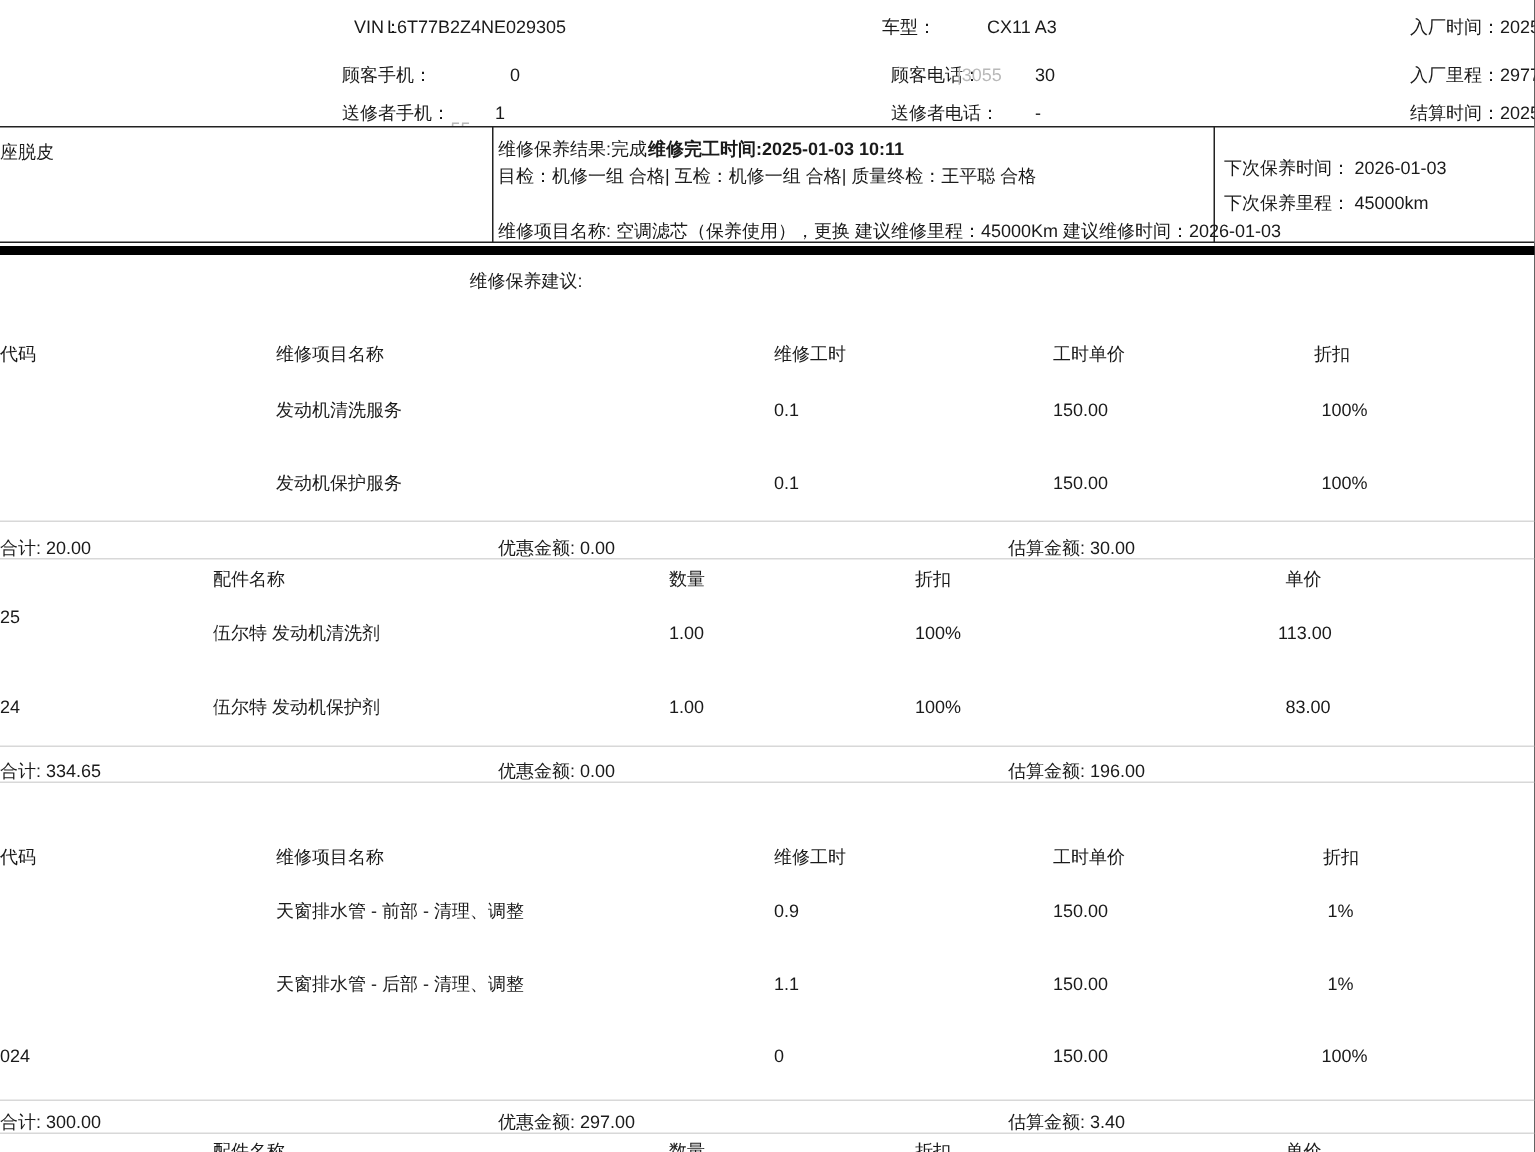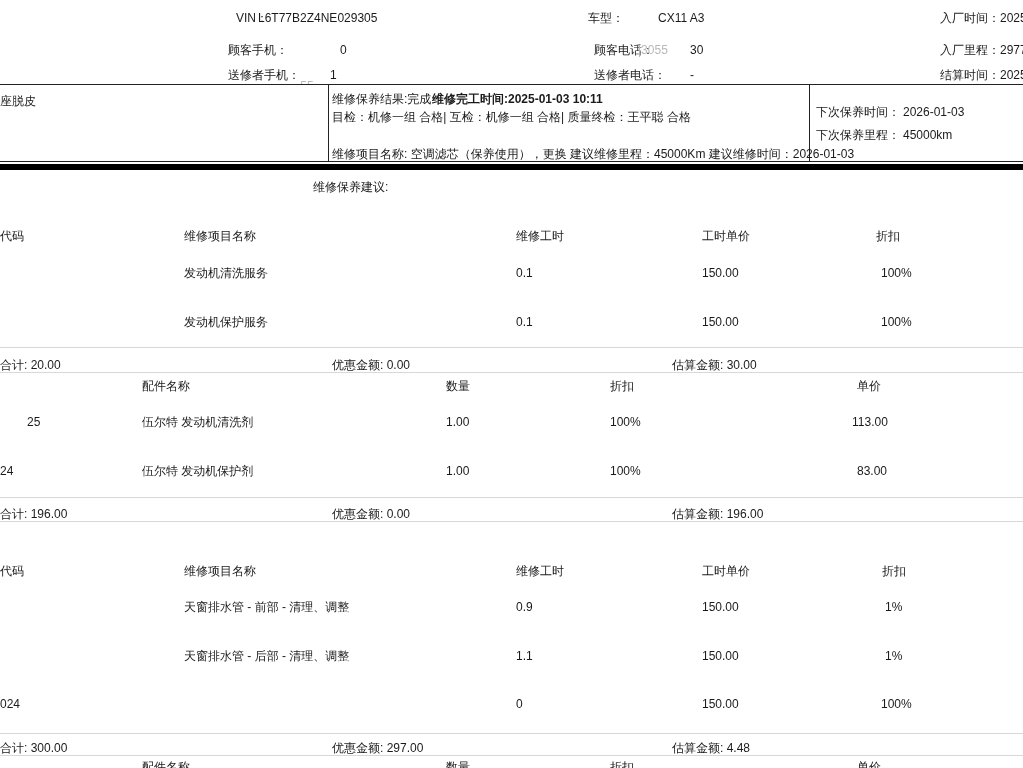--- a/index.html
+++ b/index.html
@@ -138,34 +138,34 @@
   <div class="cell" style="left:0px; top:358px;">合计: 20.00</div>
   <div class="cell" style="left:332px; top:358px;">优惠金额: 0.00</div>
   <div class="cell" style="left:672px; top:358px;">估算金额: 30.00</div>
   <div class="sep-line" style="left:0px; top:372px; width:1023px;"></div>
 
   <div class="cell" style="left:142px; top:379px;">配件名称</div>
   <div class="cell" style="left:446px; top:379px;">数量</div>
   <div class="cell" style="left:610px; top:379px;">折扣</div>
   <div class="cell" style="left:857px; top:379px;">单价</div>
 
-  <div class="cell" style="left:0px; top:415px;padding-left:27px;">25</div>
+  <div class="cell" style="left:0px; top:404px;">25</div>
   <div class="cell" style="left:142px; top:415px;">伍尔特 发动机清洗剂</div>
   <div class="cell" style="left:446px; top:415px;">1.00</div>
   <div class="cell" style="left:610px; top:415px;">100%</div>
   <div class="cell" style="left:852px; top:415px;">113.00</div>
 
   <div class="cell" style="left:0px; top:464px;">24</div>
   <div class="cell" style="left:142px; top:464px;">伍尔特 发动机保护剂</div>
   <div class="cell" style="left:446px; top:464px;">1.00</div>
   <div class="cell" style="left:610px; top:464px;">100%</div>
   <div class="cell" style="left:857px; top:464px;">83.00</div>
 
   <div class="sep-line" style="left:0px; top:497px; width:1023px;"></div>
-  <div class="cell" style="left:0px; top:507px;">合计: 196.00</div>
+  <div class="cell" style="left:0px; top:507px;">合计: 334.65</div>
   <div class="cell" style="left:332px; top:507px;">优惠金额: 0.00</div>
   <div class="cell" style="left:672px; top:507px;">估算金额: 196.00</div>
   <div class="sep-line" style="left:0px; top:521px; width:1023px;"></div>
 
   <div class="cell" style="left:0px; top:564px;">代码</div>
   <div class="cell" style="left:184px; top:564px;">维修项目名称</div>
   <div class="cell" style="left:516px; top:564px;">维修工时</div>
   <div class="cell" style="left:702px; top:564px;">工时单价</div>
   <div class="cell" style="left:882px; top:564px;">折扣</div>
 
@@ -180,21 +180,21 @@
   <div class="cell" style="left:885px; top:649px;">1%</div>
 
   <div class="cell" style="left:0px; top:697px;">024</div>
   <div class="cell" style="left:516px; top:697px;">0</div>
   <div class="cell" style="left:702px; top:697px;">150.00</div>
   <div class="cell" style="left:881px; top:697px;">100%</div>
 
   <div class="sep-line" style="left:0px; top:733px; width:1023px;"></div>
   <div class="cell" style="left:0px; top:741px;">合计: 300.00</div>
   <div class="cell" style="left:332px; top:741px;">优惠金额: 297.00</div>
-  <div class="cell" style="left:672px; top:741px;">估算金额: 4.48</div>
+  <div class="cell" style="left:672px; top:741px;">估算金额: 3.40</div>
   <div class="sep-line" style="left:0px; top:755px; width:1023px;"></div>
 
   <div class="cell" style="left:142px; top:760px;">配件名称</div>
   <div class="cell" style="left:446px; top:760px;">数量</div>
   <div class="cell" style="left:610px; top:760px;">折扣</div>
   <div class="cell" style="left:857px; top:760px;">单价</div>
 
 </div>
 
 </body></html>

